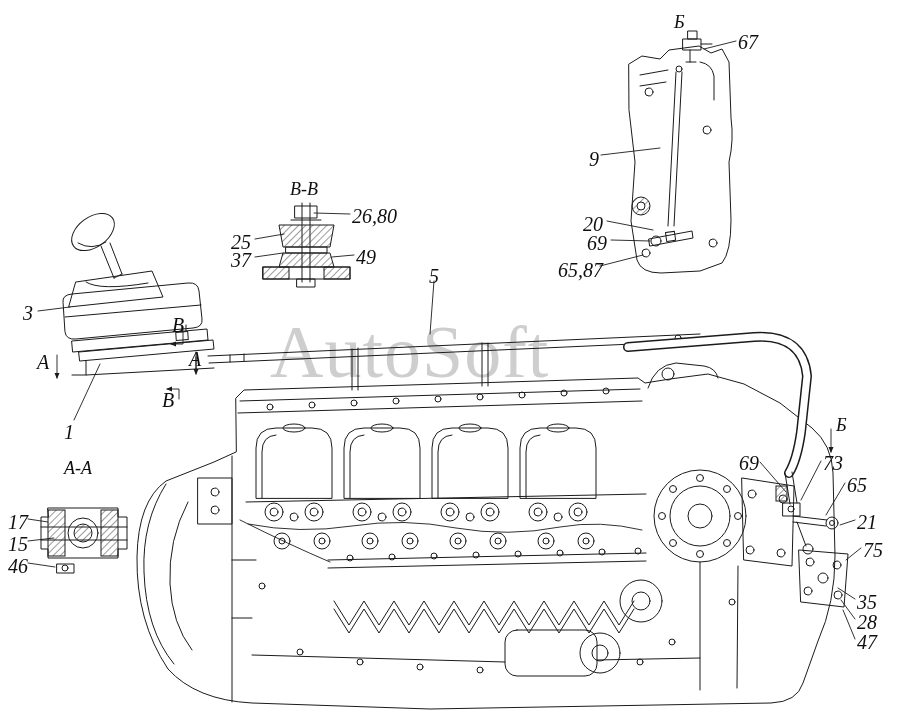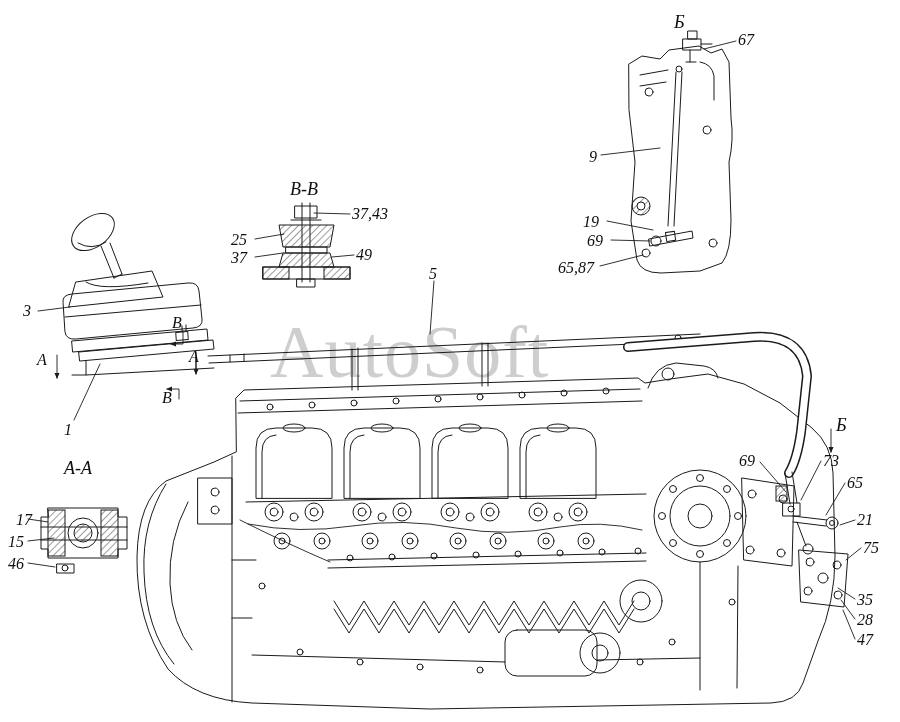--- a/index.html
+++ b/index.html
@@ -10,21 +10,21 @@
     position:absolute; left:270px; top:310px; z-index:1;
     font-family:"Liberation Serif", serif; font-size:74px; letter-spacing:1px;
     color:#a7a7a7; opacity:.55; user-select:none;
   }
   svg.art { position:absolute; left:0; top:0; z-index:2; }
   .ln { fill:none; stroke:#1b1b1b; stroke-width:1; stroke-linecap:round; stroke-linejoin:round; }
   .thin { stroke-width:0.9; }
   .callout, .vtitle, .marker {
     position:absolute; z-index:3; white-space:nowrap;
     font-family:"Liberation Serif", serif; font-style:italic;
-    font-size:16px; color:#0f0f0f;
+    font-size:20px; color:#0f0f0f;
   }
   .vtitle { font-size:18px; }
 </style>
 </head>
 <body>
 
 <div class="canvas">
 
   <div class="watermark">AutoSoft</div>
 
@@ -296,35 +296,35 @@
   <div class="vtitle" style="left:64px;top:458px">А-А</div>
   <div class="vtitle" style="left:836px;top:415px">Б</div>
 
   <div class="marker" style="left:172px;top:314px">В</div>
   <div class="marker" style="left:162px;top:389px">В</div>
   <div class="marker" style="left:37px;top:351px">А</div>
   <div class="marker" style="left:189px;top:348px">А</div>
 
   <div class="callout" style="left:738px;top:31px">67</div>
   <div class="callout" style="left:589px;top:148px">9</div>
-  <div class="callout" style="left:583px;top:213px">19</div>
+  <div class="callout" style="left:583px;top:213px">20</div>
   <div class="callout" style="left:587px;top:232px">69</div>
   <div class="callout" style="left:558px;top:259px">65,87</div>
-  <div class="callout" style="left:352px;top:205px">37,43</div>
+  <div class="callout" style="left:352px;top:205px">26,80</div>
   <div class="callout" style="left:231px;top:231px">25</div>
   <div class="callout" style="left:231px;top:249px">37</div>
   <div class="callout" style="left:356px;top:246px">49</div>
   <div class="callout" style="left:23px;top:302px">3</div>
   <div class="callout" style="left:64px;top:421px">1</div>
   <div class="callout" style="left:429px;top:265px">5</div>
   <div class="callout" style="left:739px;top:452px">69</div>
   <div class="callout" style="left:823px;top:452px">73</div>
   <div class="callout" style="left:847px;top:474px">65</div>
   <div class="callout" style="left:857px;top:511px">21</div>
   <div class="callout" style="left:863px;top:539px">75</div>
   <div class="callout" style="left:857px;top:591px">35</div>
   <div class="callout" style="left:857px;top:611px">28</div>
   <div class="callout" style="left:857px;top:631px">47</div>
-  <div class="callout" style="left:16px;top:511px">17</div>
+  <div class="callout" style="left:8px;top:511px">17</div>
   <div class="callout" style="left:8px;top:533px">15</div>
   <div class="callout" style="left:8px;top:555px">46</div>
 
 </div>
 
 </body></html>

